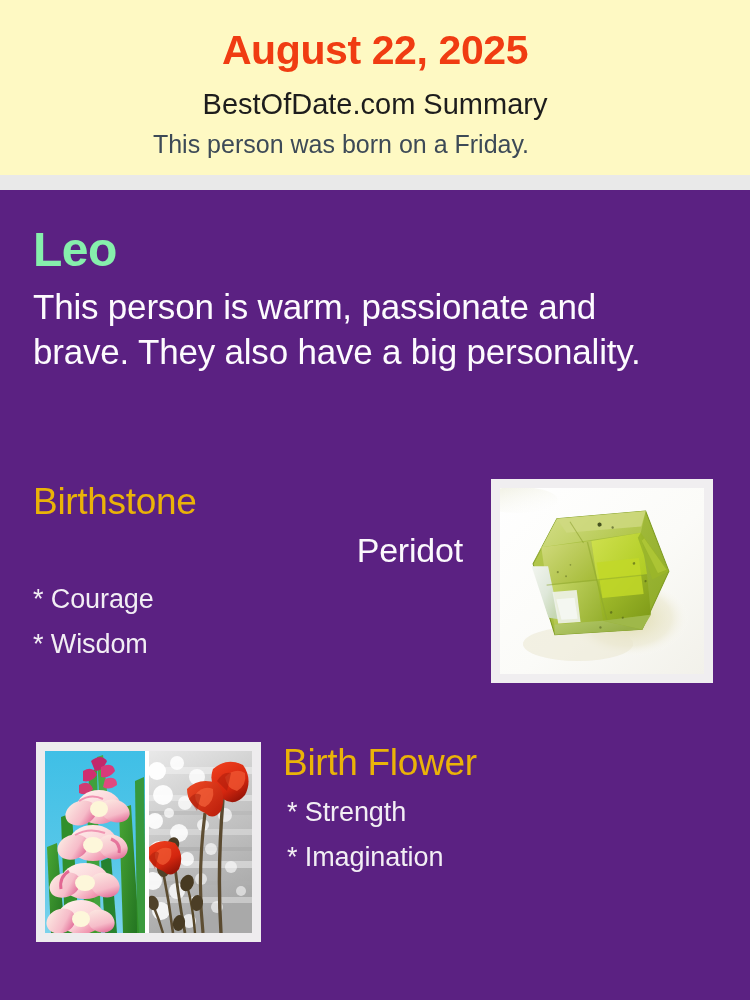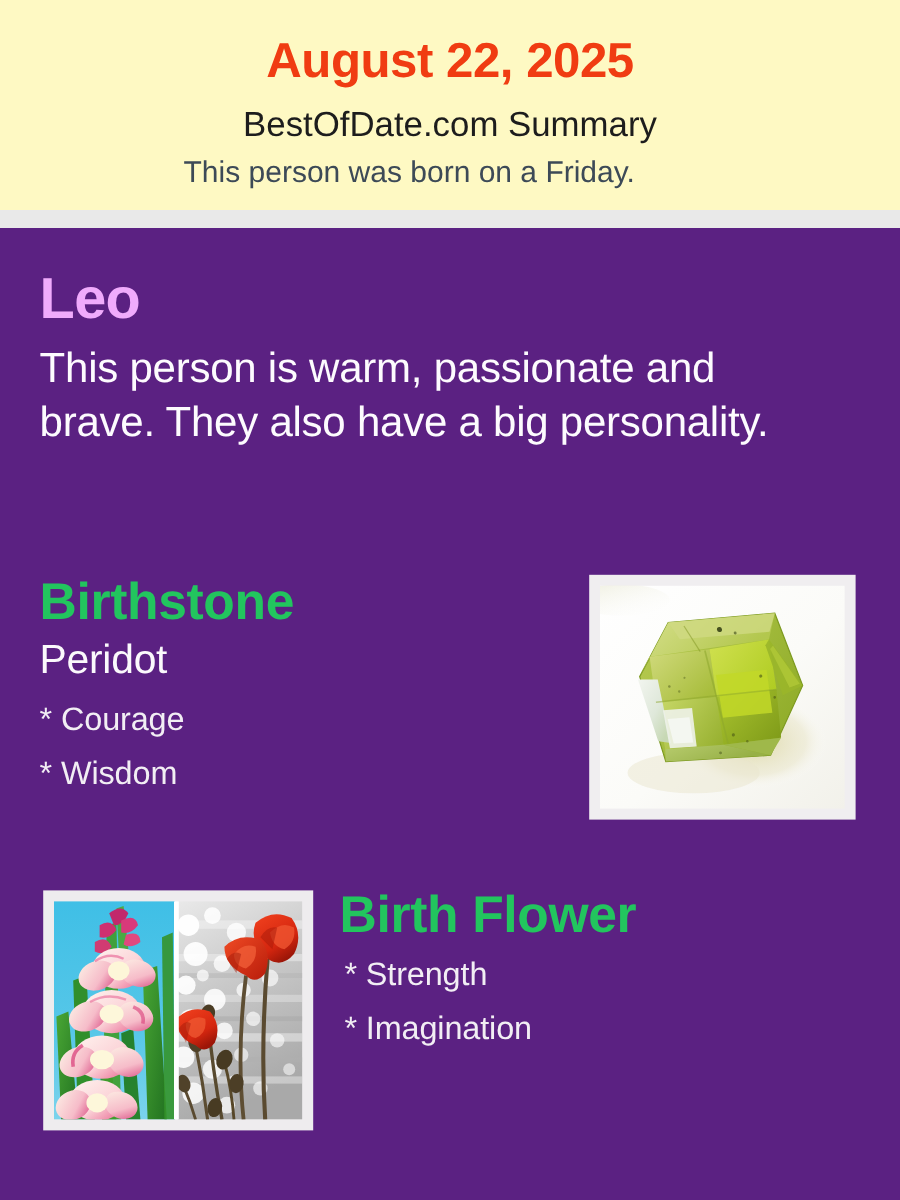--- a/index.html
+++ b/index.html
@@ -80,21 +80,21 @@
   
   .zodiac {
     position: absolute;
     left: 33px;
     top: 222px;
     width: 680px;
   }
   .zodiac-name {
     font-size: 48px;
     font-weight: bold;
-    color: #f0abfc;
+    color: #86efac;
     line-height: 56px;
     letter-spacing: -0.5px;
     margin: 0 0 6px 0;
   }
   .zodiac-desc {
     font-size: 35px;
     font-weight: normal;
     color: #fdfbfe;
     line-height: 45px;
     letter-spacing: -0.2px;
@@ -103,34 +103,35 @@
   }
 
   
   .stone-text {
     position: absolute;
     left: 33px;
     top: 475px;
     width: 430px;
   }
   .section-title {
-    font-size: 43px;
-    font-weight: bold;
-    color: #22c55e;
+    font-size: 37px;
+    font-weight: normal;
+    color: #eab308;
     line-height: 54px;
     letter-spacing: -0.3px;
     margin: 0;
   }
   .section-sub {
     font-size: 34px;
     font-weight: normal;
     color: #fbf9fc;
     line-height: 42px;
     letter-spacing: -0.2px;
     margin: 0 0 6px 0;
+    text-align: right;
   }
   .trait-list {
     list-style: none;
     margin: 0;
     padding: 0;
   }
   .trait-list li {
     font-size: 27px;
     font-weight: normal;
     color: #f2eef4;

